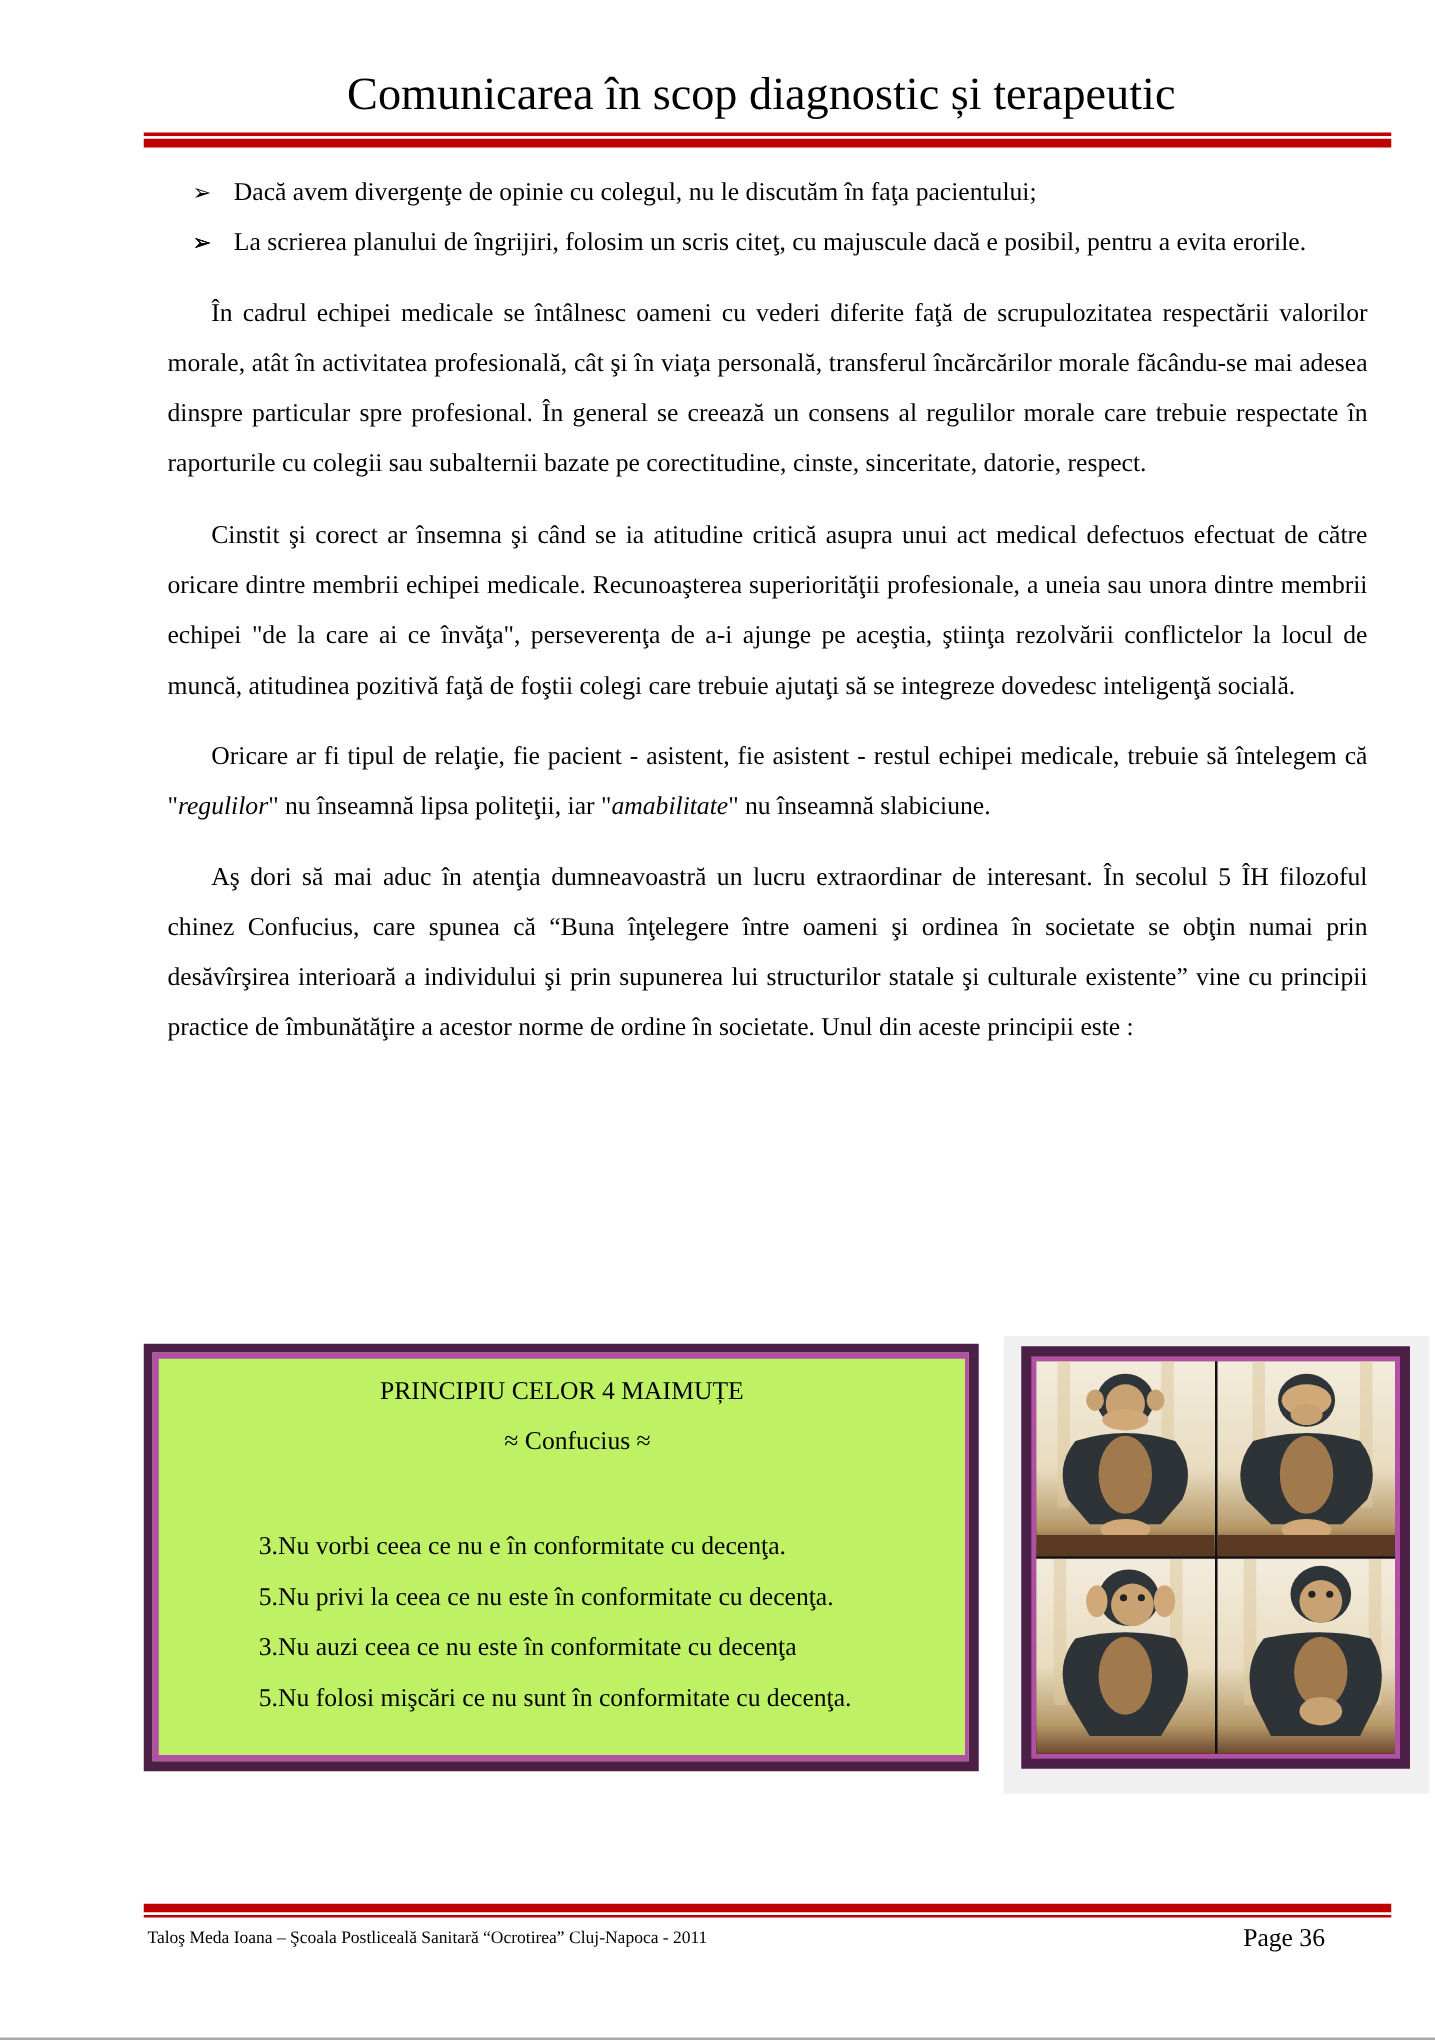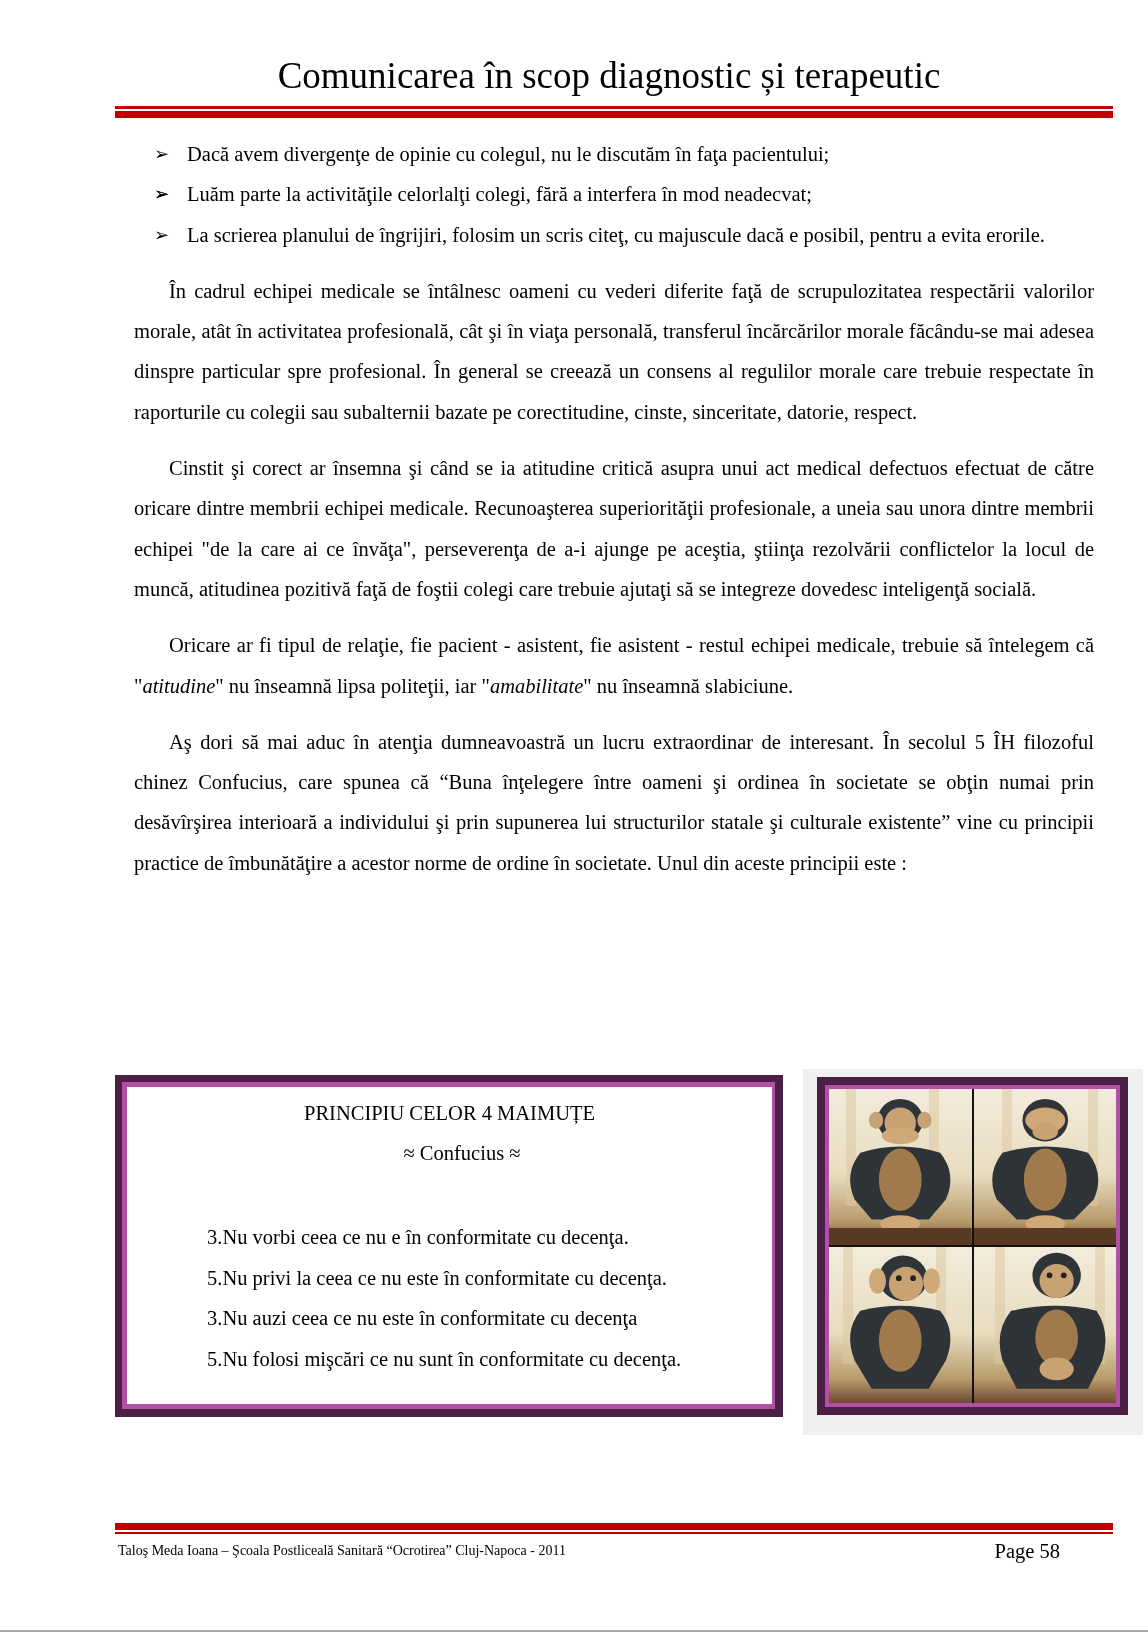--- a/index.html
+++ b/index.html
@@ -27,21 +27,21 @@
     position: absolute; left: 36px; top: 0; font-size: 18px;
   }
   p.para { margin: 16px; text-indent: 35px; }
   p.para em { font-style: italic; }
 
   .principle-box {
     position: absolute; left: 115px; top: 1075px; width: 668px; height: 342px;
     background: #4b1f46; box-sizing: border-box; padding: 7px 8px 8px 7px;
   }
   .principle-inner {
-    width: 100%; height: 100%; box-sizing: border-box; background: #ffffff;
+    width: 100%; height: 100%; box-sizing: border-box; background: #bef264;
     border: 5px solid #b250a6; border-right-width: 3px; border-bottom-width: 5px;
     position: relative;
   }
   .principle-title {
     position: absolute; left: 0; right: 0; top: 12px; text-align: center;
     font-size: 20.5px; line-height: 28px;
   }
   .principle-author {
     position: absolute; left: 0; right: 0; top: 52px; text-align: center;
     font-size: 20.5px; line-height: 28px; margin-left: 25px;
@@ -103,31 +103,30 @@
     <ul class="bullets">
       <li>
         <span class="arrow">➢</span>
         <span>Dacă avem divergenţe de opinie cu colegul, nu le discutăm în faţa pacientului;</span>
       </li>
       <li>
         <span class="arrow">➢</span>
       </li>
       <li>
         <span class="arrow">➢</span>
-        <span>Luăm parte la activităţile celorlalţi colegi, fără a interfera în mod neadecvat;</span>
       </li>
       <li>
         <span class="arrow">➢</span>
         <span>La scrierea planului de îngrijiri, folosim un scris citeţ, cu majuscule dacă e posibil, pentru a evita erorile.</span>
       </li>
     </ul>
 
     <p class="para">În cadrul echipei medicale se întâlnesc oameni cu vederi diferite faţă de scrupulozitatea respectării valorilor morale, atât în activitatea profesională, cât şi în viaţa personală, transferul încărcărilor morale făcându-se mai adesea dinspre particular spre profesional. În general se creează un consens al regulilor morale care trebuie respectate în raporturile cu colegii sau subalternii bazate pe corectitudine, cinste, sinceritate, datorie, respect.</p>
     <p class="para">Cinstit şi corect ar însemna şi când se ia atitudine critică asupra unui act medical defectuos efectuat de către oricare dintre membrii echipei medicale. Recunoaşterea superiorităţii profesionale, a uneia sau unora dintre membrii echipei "de la care ai ce învăţa", perseverenţa de a-i ajunge pe aceştia, ştiinţa rezolvării conflictelor la locul de muncă, atitudinea pozitivă faţă de foştii colegi care trebuie ajutaţi să se integreze dovedesc inteligenţă socială.</p>
-    <p class="para"><span>Oricare ar fi tipul de relaţie, fie pacient - asistent, fie asistent - restul echipei medicale, trebuie să întelegem că "</span><em>atitudine</em><span>" nu înseamnă lipsa politeţii, iar "</span><em>amabilitate</em><span>" nu înseamnă slabiciune.</span></p>
+    <p class="para"><span>Oricare ar fi tipul de relaţie, fie pacient - asistent, fie asistent - restul echipei medicale, trebuie să întelegem că "</span><em>regulilor</em><span>" nu înseamnă lipsa politeţii, iar "</span><em>amabilitate</em><span>" nu înseamnă slabiciune.</span></p>
     <p class="para">Aş dori să mai aduc în atenţia dumneavoastră un lucru extraordinar de interesant. În secolul 5 ÎH filozoful chinez Confucius, care spunea că “Buna înţelegere între oameni şi ordinea în societate se obţin numai prin desăvîrşirea interioară a individului şi prin supunerea lui structurilor statale şi culturale existente” vine cu principii practice de îmbunătăţire a acestor norme de ordine în societate. Unul din aceste principii este :</p>
   </div>
 
   <div class="principle-box">
     <div class="principle-inner">
       <div class="principle-title">PRINCIPIU CELOR 4 MAIMUȚE</div>
       <div class="principle-author">≈ Confucius ≈</div>
       <ol class="principle-list">
         <li>3.Nu vorbi ceea ce nu e în conformitate cu decenţa.</li>
         <li>5.Nu privi la ceea ce nu este în conformitate cu decenţa.</li>
@@ -202,16 +201,16 @@
       </div>
     </div>
   </div>
 
   <div class="footer-rule">
     <div class="thick"></div>
       <div class="gap"></div>
       <div class="thin"></div>
   </div>
   <div class="footer-left">Taloş Meda Ioana – Şcoala Postliceală Sanitară “Ocrotirea” Cluj-Napoca - 2011</div>
-  <div class="footer-right">Page 58</div>
+  <div class="footer-right">Page 36</div>
 
   <div class="bottom-line"></div>
 </div>
 
 </body></html>

